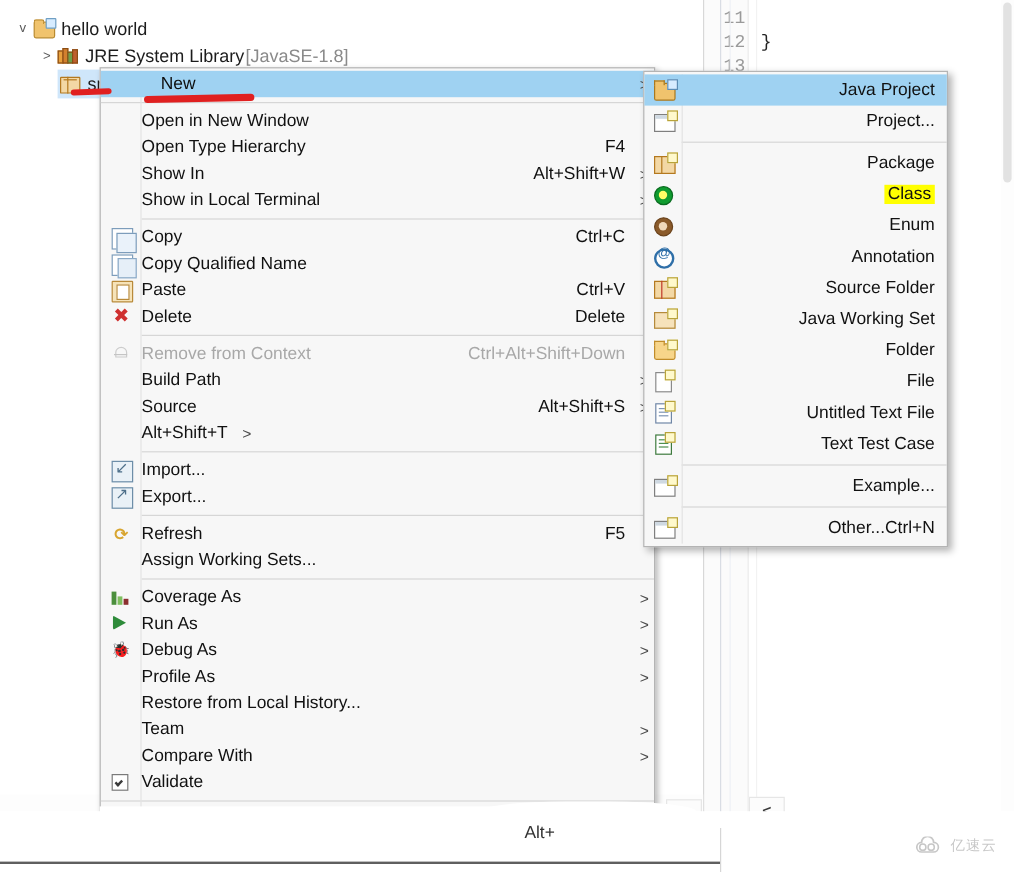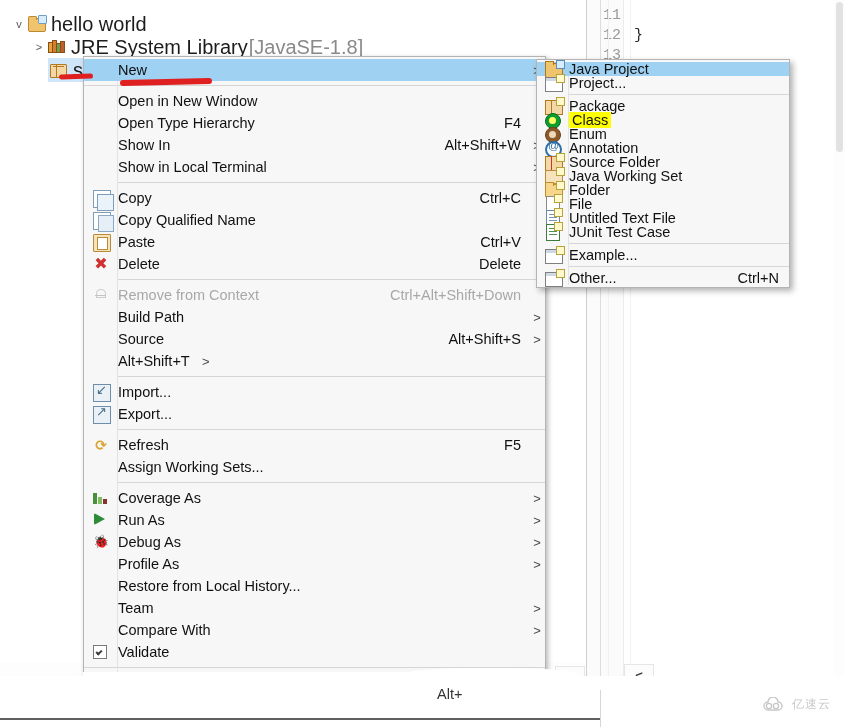--- a/index.html
+++ b/index.html
@@ -12,21 +12,21 @@
   }
 
   
   #workbench{position:absolute;inset:0;background:#ffffff;}
 
   
   #tree{position:absolute;left:0;top:0;width:560px;height:690px;background:#ffffff;}
   .trow{position:absolute;height:24px;display:flex;align-items:center;white-space:nowrap;}
   .twist{width:14px;text-align:center;color:#5a5a5a;font-size:11px;line-height:1;}
   .ticon{width:22px;height:18px;display:inline-block;position:relative;flex:0 0 auto;margin-right:3px;}
-  .tlabel{font-size:20px;color:#1c1c1c;}
+  .tlabel{font-size:15px;color:#1c1c1c;}
   .tdim{color:#8a8a8a;}
 
   
   .ic-proj{position:absolute;left:2px;top:3px;width:16px;height:12px;background:#f0c36d;
            border:1px solid #b98a2f;border-radius:1px 3px 2px 2px;}
   .ic-proj:after{content:"";position:absolute;left:-1px;top:-3px;width:7px;height:3px;
            background:#f0c36d;border:1px solid #b98a2f;border-bottom:none;border-radius:2px 2px 0 0;}
   .ic-proj:before{content:"";position:absolute;right:-2px;top:-4px;width:7px;height:7px;
            background:#d7ecff;border:1px solid #6f9fc4;border-radius:1px;z-index:2;}
   .ic-jre{position:absolute;left:2px;top:4px;width:16px;height:11px;}
@@ -70,21 +70,21 @@
     background:#f7f7f7;border:1px solid #b4b4b4;
     box-shadow:2px 2px 5px rgba(0,0,0,.28);
     padding:2px 0 2px 0;z-index:40;
   }
   .mi{position:relative;height:22px;display:flex;align-items:center;cursor:default;}
   .mi .mico{width:34px;height:20px;position:relative;flex:0 0 auto;}
   .mi .mlabel{flex:1 1 auto;font-size:14.5px;color:#111;white-space:nowrap;}
   .mi .macc{font-size:14.5px;color:#111;padding-right:8px;white-space:nowrap;}
   .mi .marrow{width:16px;text-align:center;color:#4a4a4a;font-size:13px;}
   .mi.disabled .mlabel,.mi.disabled .macc{color:#a8a8a8;}
-  .mi.sel{background:#9fd2f2;}
+  .mi.sel{background:#9fd2f2;padding-left:16px;}
   .mi.sel .mlabel{color:#0e0e0e;}
   .msep{height:1px;background:#d6d6d6;margin:4px 0 4px 34px;}
   .msep.full{margin-left:0;}
 
   
   #ctxmenu .railline{position:absolute;left:33px;top:2px;bottom:2px;width:1px;background:#e3e3e3;}
 
   
   .g{position:absolute;left:9px;top:2px;width:16px;height:16px;}
   .g-copy{border:1px solid #7d9dbb;background:#fff;}
@@ -118,21 +118,21 @@
        border-left:2px solid #3a3a3a;border-bottom:2px solid #3a3a3a;transform:rotate(-45deg);}
 
   
   #submenu{
     position:absolute;left:536px;top:59px;width:252px;
     background:#f7f7f7;border:1px solid #b4b4b4;
     box-shadow:3px 3px 6px rgba(0,0,0,.3);
     padding:2px 0;z-index:60;
   }
   #submenu .railline{position:absolute;left:31px;top:2px;bottom:2px;width:1px;background:#e3e3e3;}
-  .si{position:relative;height:14px;display:flex;align-items:center;}
+  .si{position:relative;height:26px;display:flex;align-items:center;text-align:right;}
   .si .sico{width:32px;height:20px;position:relative;flex:0 0 auto;}
   .si .slabel{flex:1 1 auto;font-size:14.5px;color:#111;white-space:nowrap;}
   .si .sacc{font-size:14.5px;color:#111;padding-right:10px;}
   .si.sel{background:#9fd2f2;}
   .si .hl{background:#ffff00;padding:0 3px;}
   .ssep{height:1px;background:#d6d6d6;margin:4px 0 4px 31px;}
 
   
   .s{position:absolute;left:8px;top:2px;width:16px;height:16px;}
   .s-jproj{background:#f0c36d;border:1px solid #a9781f;border-radius:1px 3px 2px 2px;height:13px;top:4px;}
@@ -581,21 +581,21 @@
     <span class="sico">
         <span class="s s-txt"></span>
       </span>
     <span class="slabel">Untitled Text File</span>
     <span class="sacc"></span>
   </div>
   <div class="si">
     <span class="sico">
         <span class="s s-junit"></span>
       </span>
-    <span class="slabel">JUnit Test Case</span>
+    <span class="slabel">Text Test Case</span>
     <span class="sacc"></span>
   </div>
 
   <div class="ssep"></div>
 
   <div class="si">
     <span class="sico">
         <span class="s s-other"></span>
       </span>
     <span class="slabel">Example...</span>

